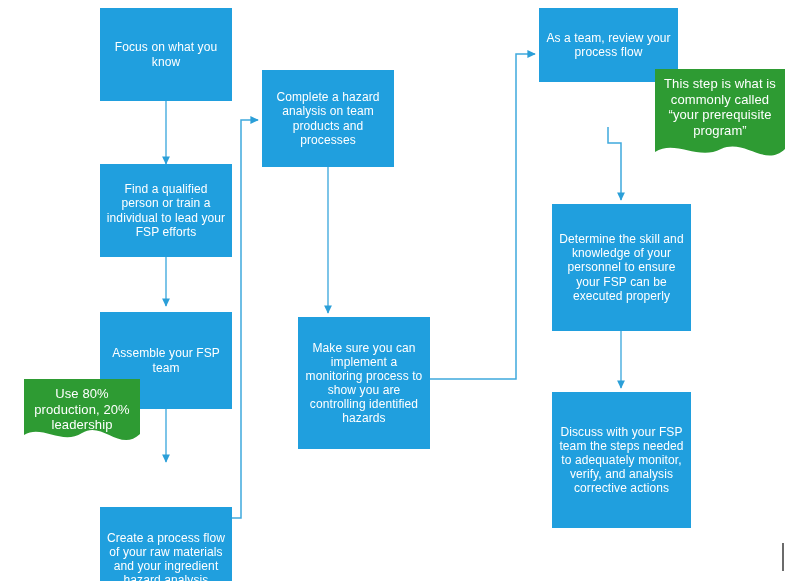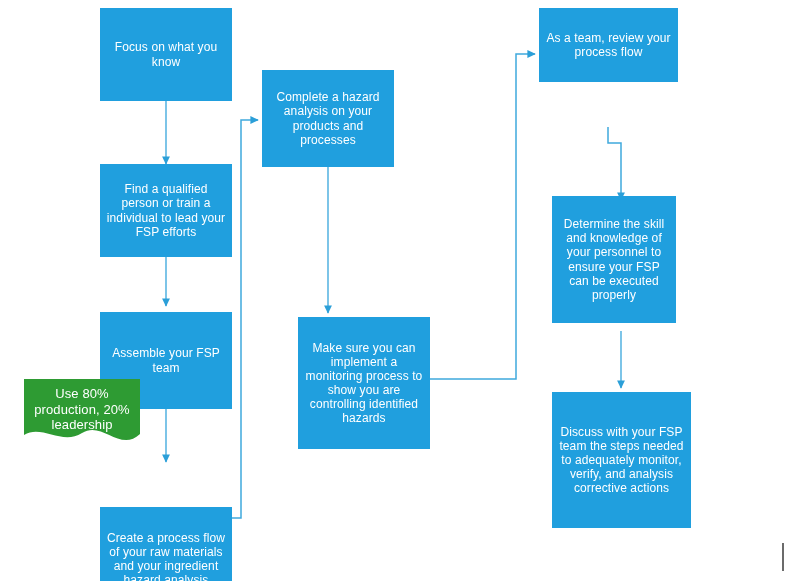--- a/index.html
+++ b/index.html
@@ -100,43 +100,49 @@
 
   <div class="node" style="left:100px; top:164px; width:132px; height:93px;">
     <span>Find a qualified person or train a individual to lead your FSP efforts</span>
   </div>
 
   <div class="node" style="left:100px; top:466px; width:132px; height:104px;margin-top:41px;">
     <span>Create a process flow of your raw materials and your ingredient hazard analysis</span>
   </div>
 
   <div class="node" style="left:262px; top:70px; width:132px; height:97px;">
-    <span>Complete a hazard analysis on your products and processes</span>
+    <span>Complete a hazard analysis on team products and processes</span>
   </div>
 
   <div class="node" style="left:262px; top:317px; width:132px; height:132px;margin-left:36px;">
     <span>Make sure you can implement a monitoring process to show you are controlling identified hazards</span>
   </div>
 
   <div class="node" style="left:539px; top:8px; width:139px; height:74px;">
     <span>As a team, review your process flow</span>
   </div>
 
-  <div class="node" style="left:552px; top:196px; width:124px; height:127px;">
+  <div class="node" style="left:552px; top:204px; width:139px; height:127px;">
     <span>Determine the skill and knowledge of your personnel to ensure your FSP can be executed properly</span>
   </div>
 
   <div class="node" style="left:552px; top:392px; width:139px; height:136px;">
     <span>Discuss with your FSP team the steps needed to adequately monitor, verify, and analysis corrective actions</span>
   </div>
 
   <div class="banner" style="left:24px; top:379px; width:116px; height:67px;">
     <svg class="banner-svg" viewBox="0 0 116 67" preserveAspectRatio="none">
       <path d="M0,0 L116,0 L116,55 C96,74 78,41 58,54 C38,67 18,45 0,56 Z" fill="#2e9b33"></path>
     </svg>
     <span class="banner-text">Use 80% production, 20% leadership</span>
   </div>
 
 
+  <div class="banner" style="left:655px; top:69px; width:130px; height:95px;">
+    <svg class="banner-svg" viewBox="0 0 130 95" preserveAspectRatio="none">
+      <path d="M0,0 L130,0 L130,80 C110,99 90,69 66,80 C43,92 20,70 0,83 Z" fill="#2e9b33"></path>
+    </svg>
+    <span class="banner-text">This step is what is commonly called “your prerequisite program”</span>
+  </div>
 
   <div class="caret" style="left:782px; top:543px; height:28px;"></div>
 
 </div>
 
 </body></html>

